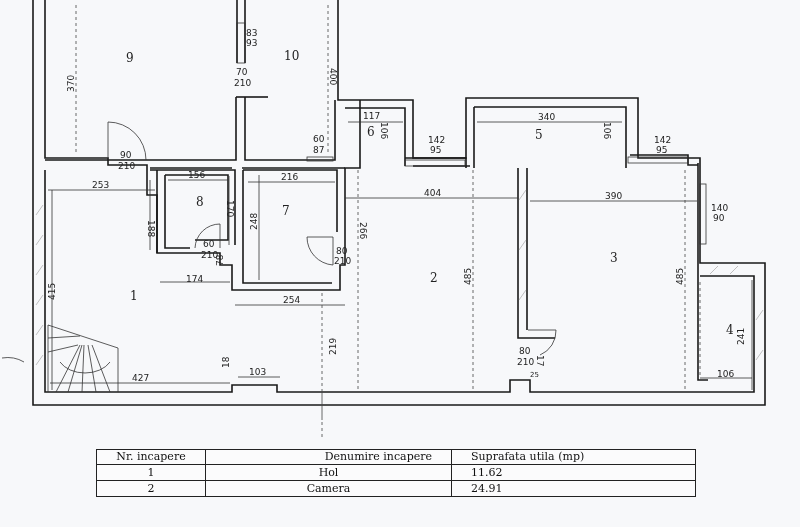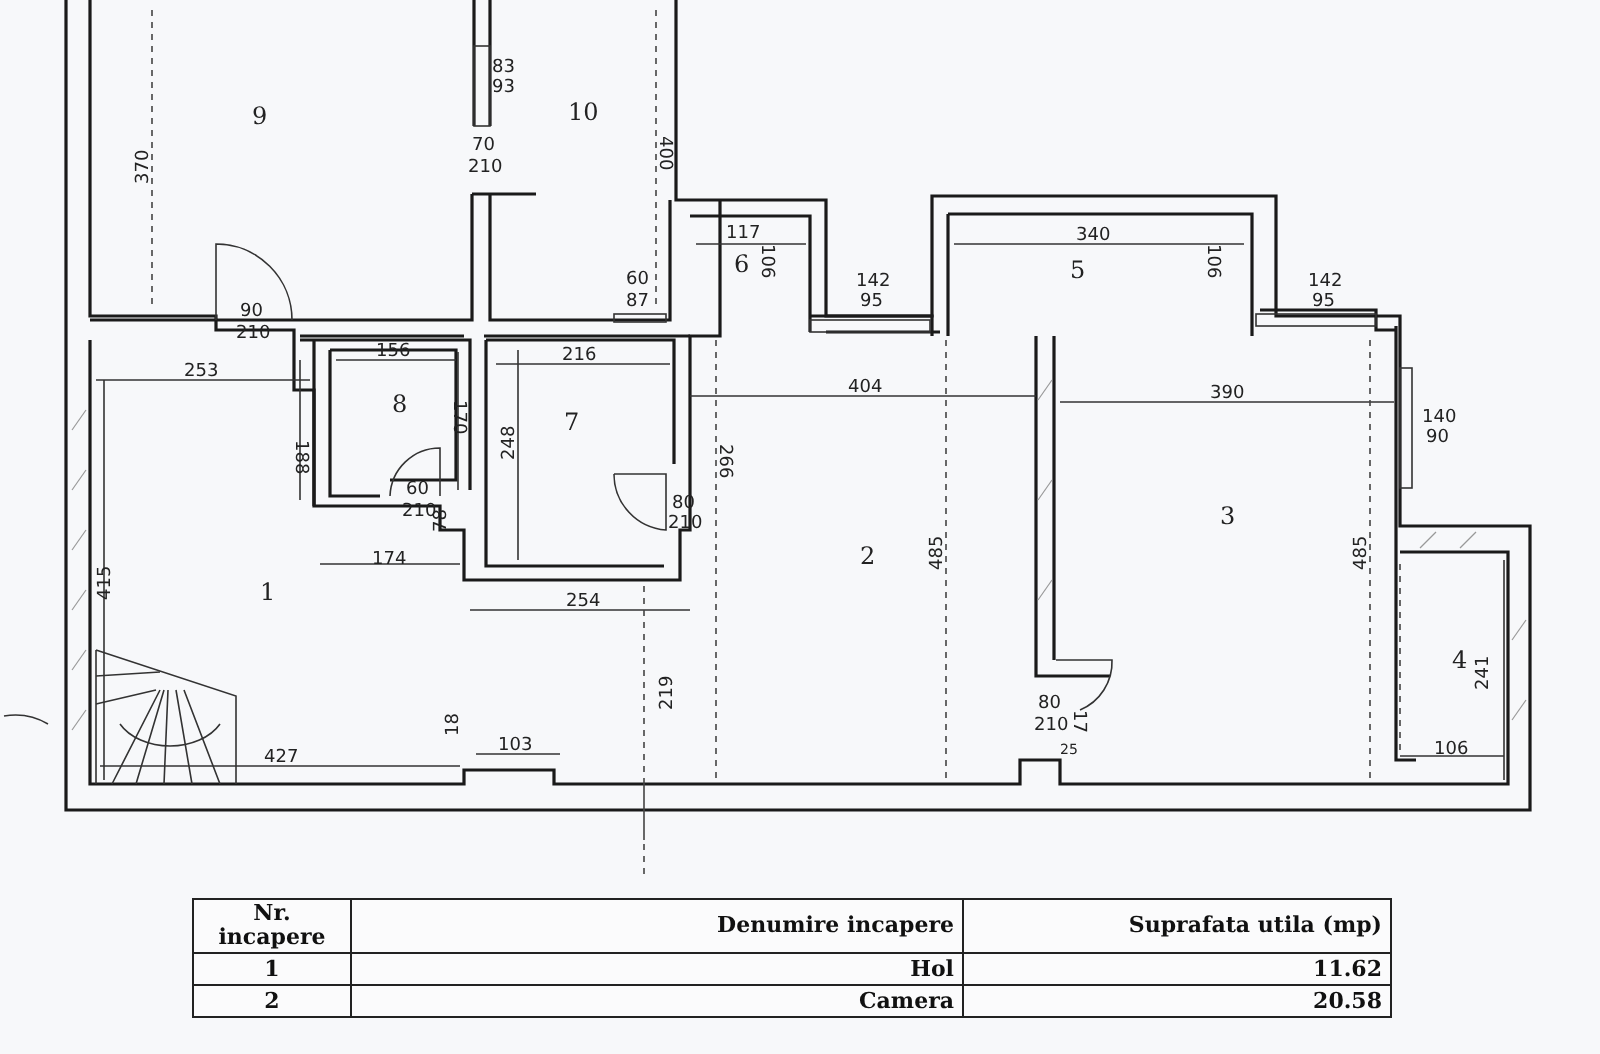--- a/index.html
+++ b/index.html
@@ -16,27 +16,27 @@
     .thin { stroke: #333; stroke-width: 0.8; fill: none; }
     .dash { stroke: #444; stroke-width: 0.8; fill: none; stroke-dasharray: 3 3; }
     .hatch { stroke: #999; stroke-width: 0.6; }
     table.legend {
       position: absolute; left: 96px; top: 449px; width: 600px;
       border-collapse: collapse;
       font-family: "DejaVu Serif", serif; font-size: 11px; color: #111;
       background: #fbfbfc;
     }
     table.legend th, table.legend td {
-      border: 1.4px solid #222; padding: 1px 4px; font-weight: bold;
+      border: 1.4px solid #222; padding: 1px 19px; font-weight: normal;
     }
     table.legend th { line-height: 12px; }
     .c-nr { width: 70px; text-align: center; }
     .c-name { text-align: right; }
-    .c-area { width: 205px; text-align: right; }
-    td.c-name { text-align: right; padding-left: 16px; }
+    .c-area { width: 205px; text-align: left; }
+    td.c-name { text-align: center; padding-left: 16px; }
   </style>
 </head>
 <body>
 
 <svg id="plan" viewBox="0 0 800 440" xmlns="http://www.w3.org/2000/svg">
 
   <g>
     <path class="wall" d="M33 0 V405 H765 V263 H700 V158 H638 V98 H466 V158 H413 V100 H338 V0"></path>
     <path class="wall" d="M45 0 V158 H108 V165 H147 V195 H157 V253 H220 V265 H232 V290 H340 V265 H345 V168 H360 V100"></path>
     <path class="wall" d="M45 170 V392 H232 V385 H277 V392 H510 V380 H530 V392 H754 V276 H700"></path>
@@ -206,16 +206,16 @@
   </thead>
   <tbody>
     <tr>
       <td class="c-nr">1</td>
       <td class="c-name">Hol</td>
       <td class="c-area">11.62</td>
     </tr>
     <tr>
       <td class="c-nr">2</td>
       <td class="c-name">Camera</td>
-      <td class="c-area">20.58</td>
+      <td class="c-area">24.91</td>
     </tr>
   </tbody>
 </table>
 
 </body></html>

